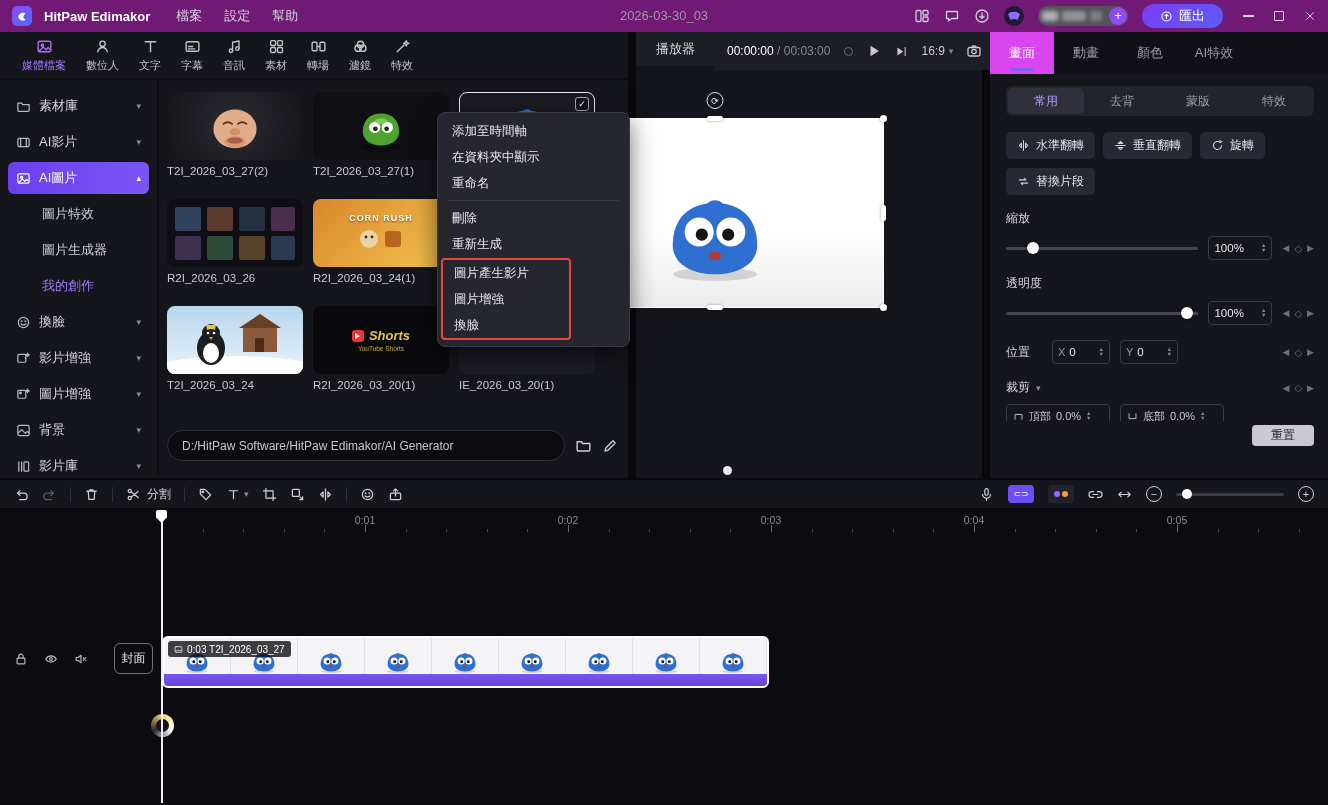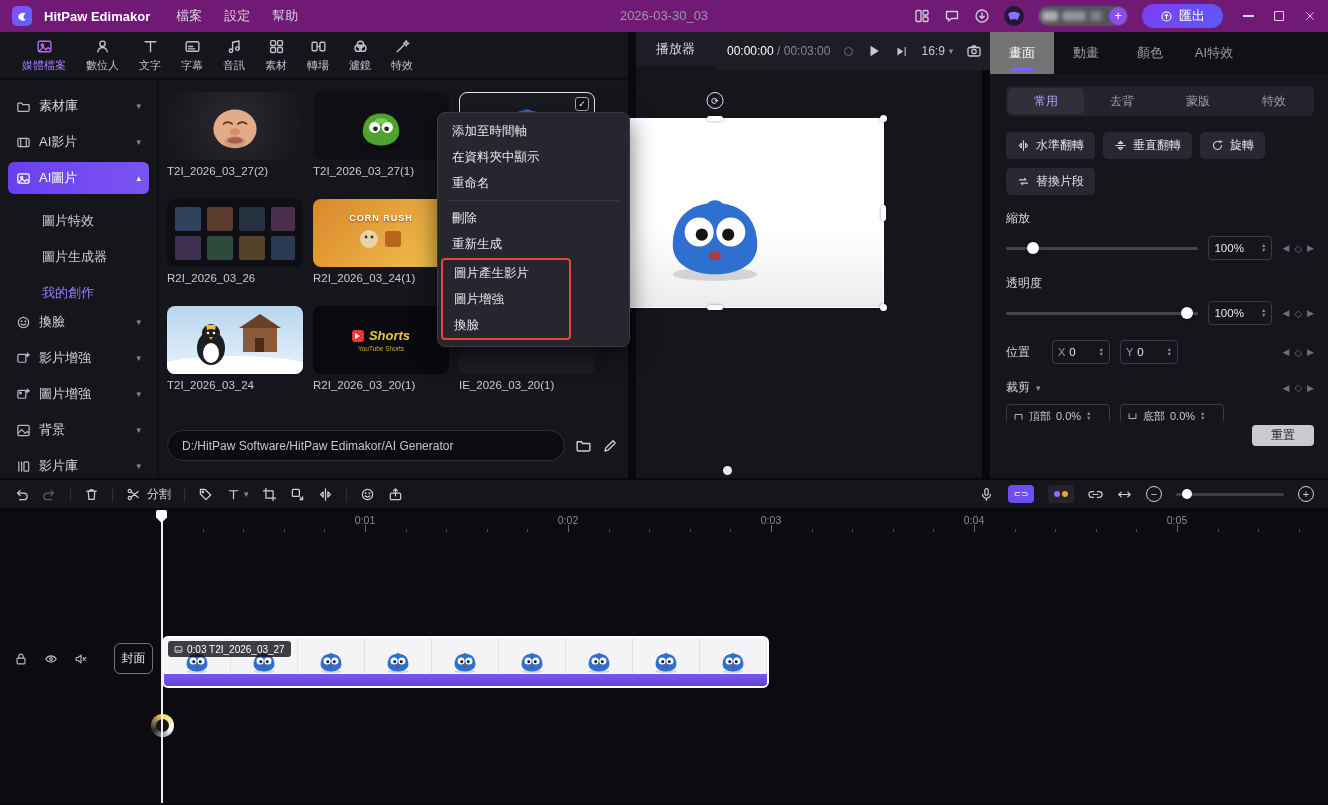--- a/index.html
+++ b/index.html
@@ -48,21 +48,21 @@
 
   .left-body { display:flex; height:396px; }
 
   
   .sidebar { width:159px; border-right:2px solid #0d0d12; padding:10px 8px 0 8px; overflow:hidden; }
   .snav { height:32px; margin-bottom:4px; border-radius:6px; display:flex; align-items:center; gap:8px; padding:0 8px; color:#d6d6dc; font-size:13px; }
   .snav .ic { width:15px; height:15px; color:#b9b9c2; flex:none; }
   .snav .caret { margin-left:auto; font-size:9px; color:#8a8a93; }
   .snav.active { background:linear-gradient(90deg,#6a40ee,#7b54f4); color:#fff; }
   .snav.active .ic, .snav.active .caret { color:#fff; }
-  .snav.child { padding-left:34px; font-size:13px; color:#cfcfd6;align-items:flex-end; }
+  .snav.child { padding-left:34px; font-size:13px; color:#cfcfd6; }
   .snav.child.selected { color:#a07bff; }
 
   
   .media-area { flex:1; position:relative; padding:12px 0 0 8px; }
   .media-grid { display:grid; grid-template-columns:repeat(3,136px); column-gap:10px; row-gap:22px; }
   .mcard { width:136px; }
   .mthumb { width:136px; height:68px; border-radius:8px; overflow:hidden; position:relative; background:#101016; display:flex; align-items:center; justify-content:center; }
   .mname { margin-top:5px; font-size:11.5px; color:#c9c9cf; white-space:nowrap; overflow:hidden; }
   .t-face { background:radial-gradient(circle at 50% 45%, #2a2a31, #141419); }
   .t-green { background:#101014; }
@@ -112,21 +112,21 @@
   .pl-right { margin-left:auto; display:flex; align-items:center; gap:13px; color:#c9c9cf; }
   .loop-dot { width:9px; height:9px; border-radius:50%; border:1.3px solid #6a6a73; }
   .ratio { font-size:12px; color:#c9c9cf; display:flex; gap:4px; align-items:center; }
   .ratio .caret { font-size:9px; color:#8a8a93; }
   .grid-ic { color:#9b74ff; font-weight:bold; font-size:14px; }
 
   
   .props-panel { display:flex; flex-direction:column; }
   .prop-tabs { height:42px; background:#101016; display:flex; align-items:stretch; padding:0; flex:none; }
   .ptab { min-width:64px; display:flex; align-items:center; justify-content:center; color:#9a9aa2; font-size:13px; position:relative; padding:0 12px; }
-  .ptab.active { background:#737373; color:#fff; }
+  .ptab.active { background:#d946ef; color:#fff; }
   .ptab.active::after { content:""; position:absolute; bottom:3px; left:50%; transform:translateX(-50%); width:24px; height:3px; border-radius:2px; background:#8a5cf6; }
   .prop-body { flex:1; padding:12px 14px 4px 16px; display:flex; flex-direction:column; overflow:hidden; }
   .subtabs { height:30px; border-radius:6px; background:#23232b; display:flex; padding:2px; flex:none; }
   .subtab { flex:1; display:flex; align-items:center; justify-content:center; font-size:12px; color:#9d9da6; border-radius:5px; }
   .subtab.active { background:#30303c; color:#b79dff; }
   .btn-row { display:flex; gap:8px; margin-top:16px; }
   .pbtn { height:27px; border-radius:5px; background:#282832; color:#e2e2e8; font-size:12px; display:flex; align-items:center; gap:6px; padding:0 11px; }
   .pbtn .ic { width:13px; height:13px; color:#cfcfd6; }
   .prop-label { font-size:12px; color:#d8d8de; margin-top:15px; }
   .slider-row { display:flex; align-items:center; gap:10px; margin-top:9px; }

